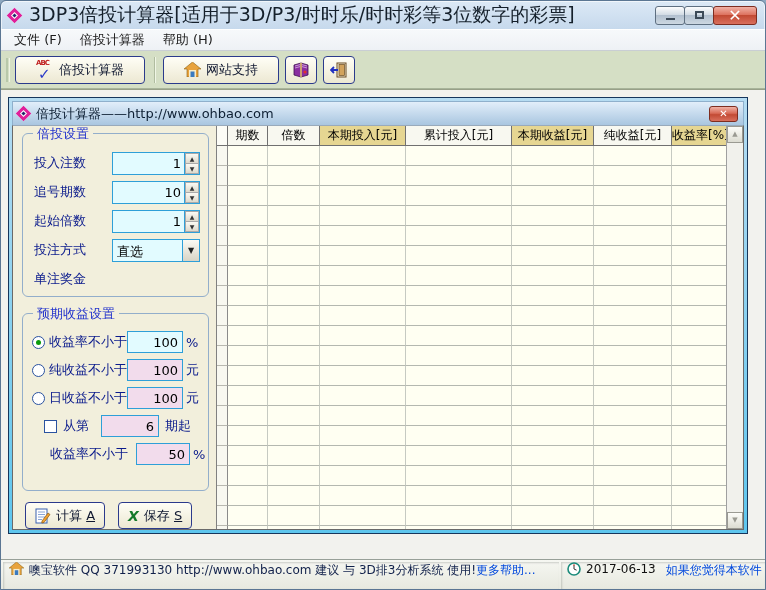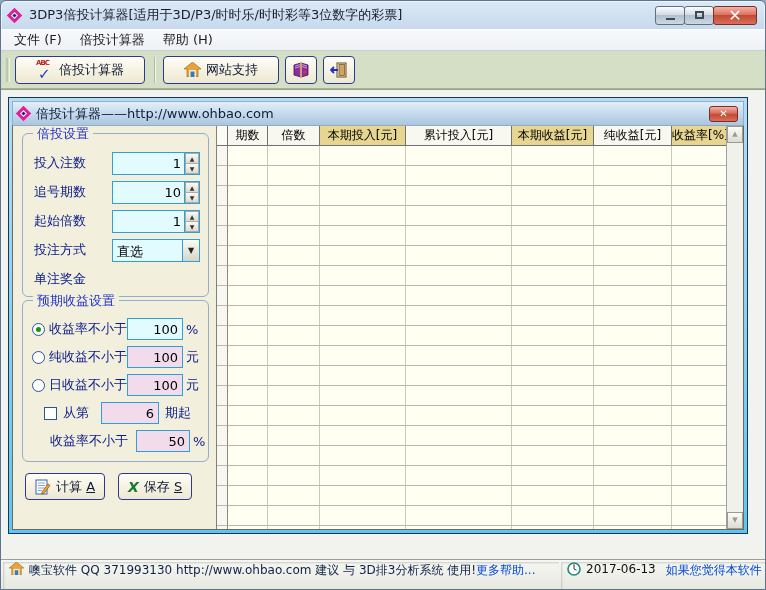--- a/index.html
+++ b/index.html
@@ -12,21 +12,21 @@
   }
   
   .titlebar { height:28px; display:flex; align-items:center; padding:0 8px; }
   .app-icon, .diamond {
     width:11px; height:11px; background:#fff; border:3px solid #e0209a;
     transform:rotate(45deg); display:inline-block; position:relative; flex:none;
   }
   .app-icon::after, .diamond::after {
     content:""; position:absolute; left:1px; top:1px; right:1px; bottom:1px; background:#20246a;
   }
-  .titlebar .title { margin-left:9px; font-size:13px; color:#15202b; white-space:nowrap; }
+  .titlebar .title { margin-left:9px; font-size:19px; color:#15202b; white-space:nowrap; }
   .caption-btns { margin-left:auto; display:flex; }
   .cap-btn {
     height:19px; width:30px; border:1px solid #5e6f81; border-radius:3px; margin-left:-1px;
     background:linear-gradient(#fdfdfd,#d3dce5 45%,#b2c0cf 50%,#cdd8e2);
     display:flex; align-items:center; justify-content:center; color:#3c4a58; cursor:default;
   }
   .cap-btn.close { width:44px; border-color:#7e2d20; color:#fff; font-weight:bold;
     background:linear-gradient(#f0b2a6,#dd7360 45%,#c24a34 50%,#d96f5c); }
   .glyph-min { width:9px; border-bottom:2px solid #3c4a58; margin-top:7px; }
   .glyph-max { width:9px; height:8px; border:2px solid #3c4a58; }
@@ -235,21 +235,21 @@
                 <span class="combo">
                   <span class="combo-val">直选</span>
                   <span class="combo-btn">▼</span>
                 </span>
               </div>
               <div class="field-row">
                 <span class="f-label">单注奖金</span>
               </div>
             </div>
 
-          <div class="groupbox" id="profit-group" style="margin-top:3px; padding-bottom:4px;">
+          <div class="groupbox" id="profit-group" style="margin-top:16px; padding-bottom:20px;">
             <span class="legend">预期收益设置</span>
             <div id="profit-options">
                 <div class="opt-row">
                   <span class="radio checked"></span>
                   <span class="opt-label">收益率不小于</span>
                   <span class="opt-input cyan">100</span>
                   <span class="opt-unit">%</span>
                 </div>
                 <div class="opt-row">
                   <span class="radio"></span>

